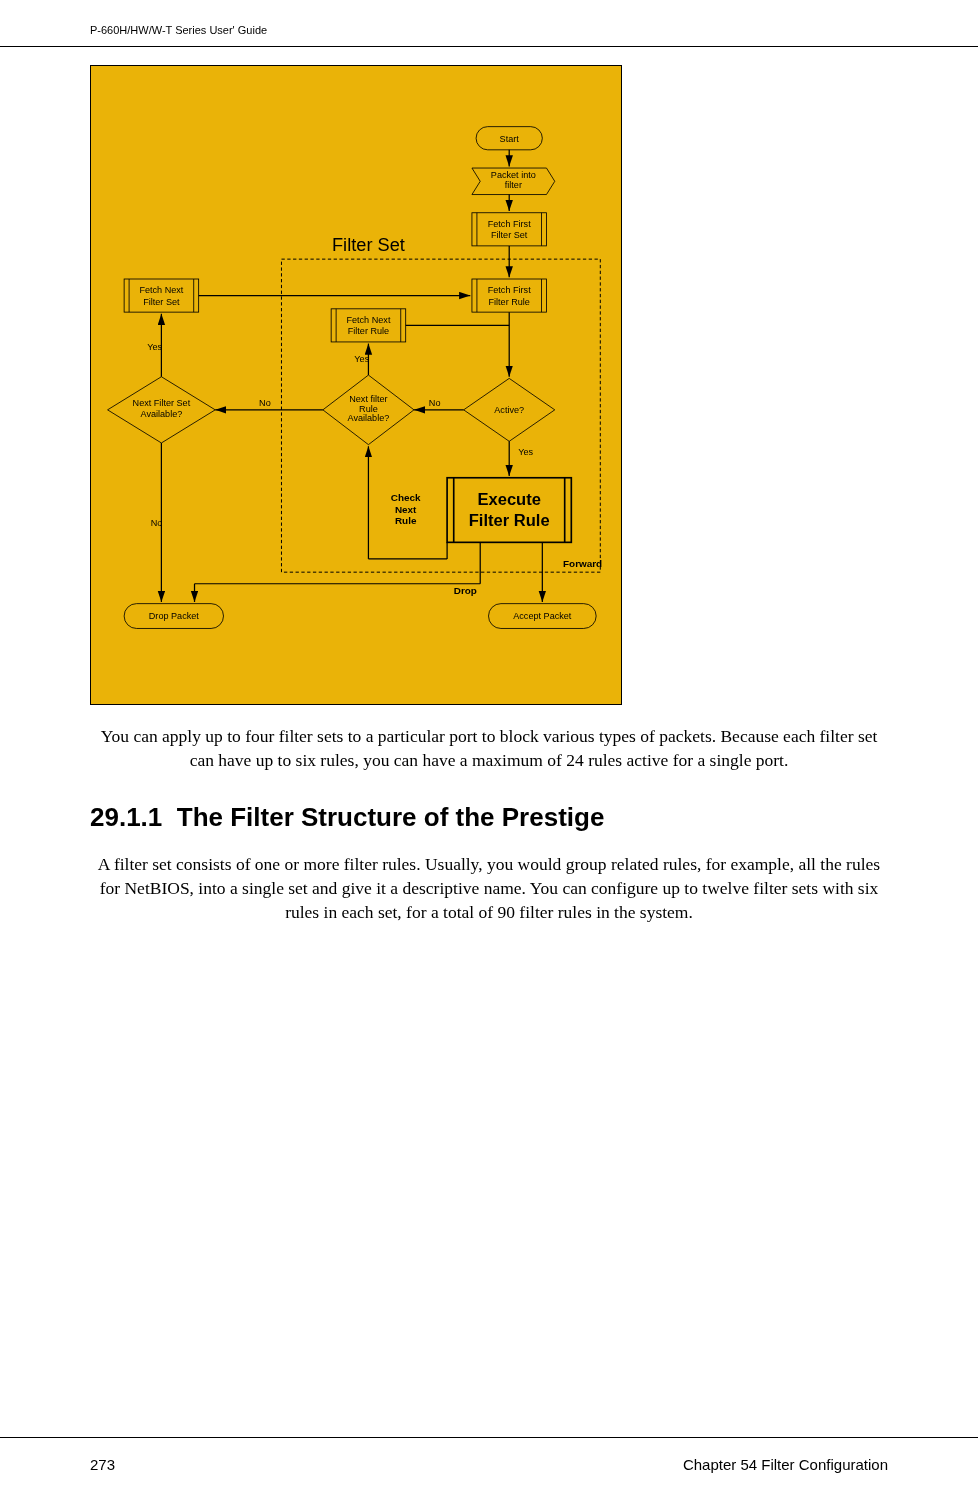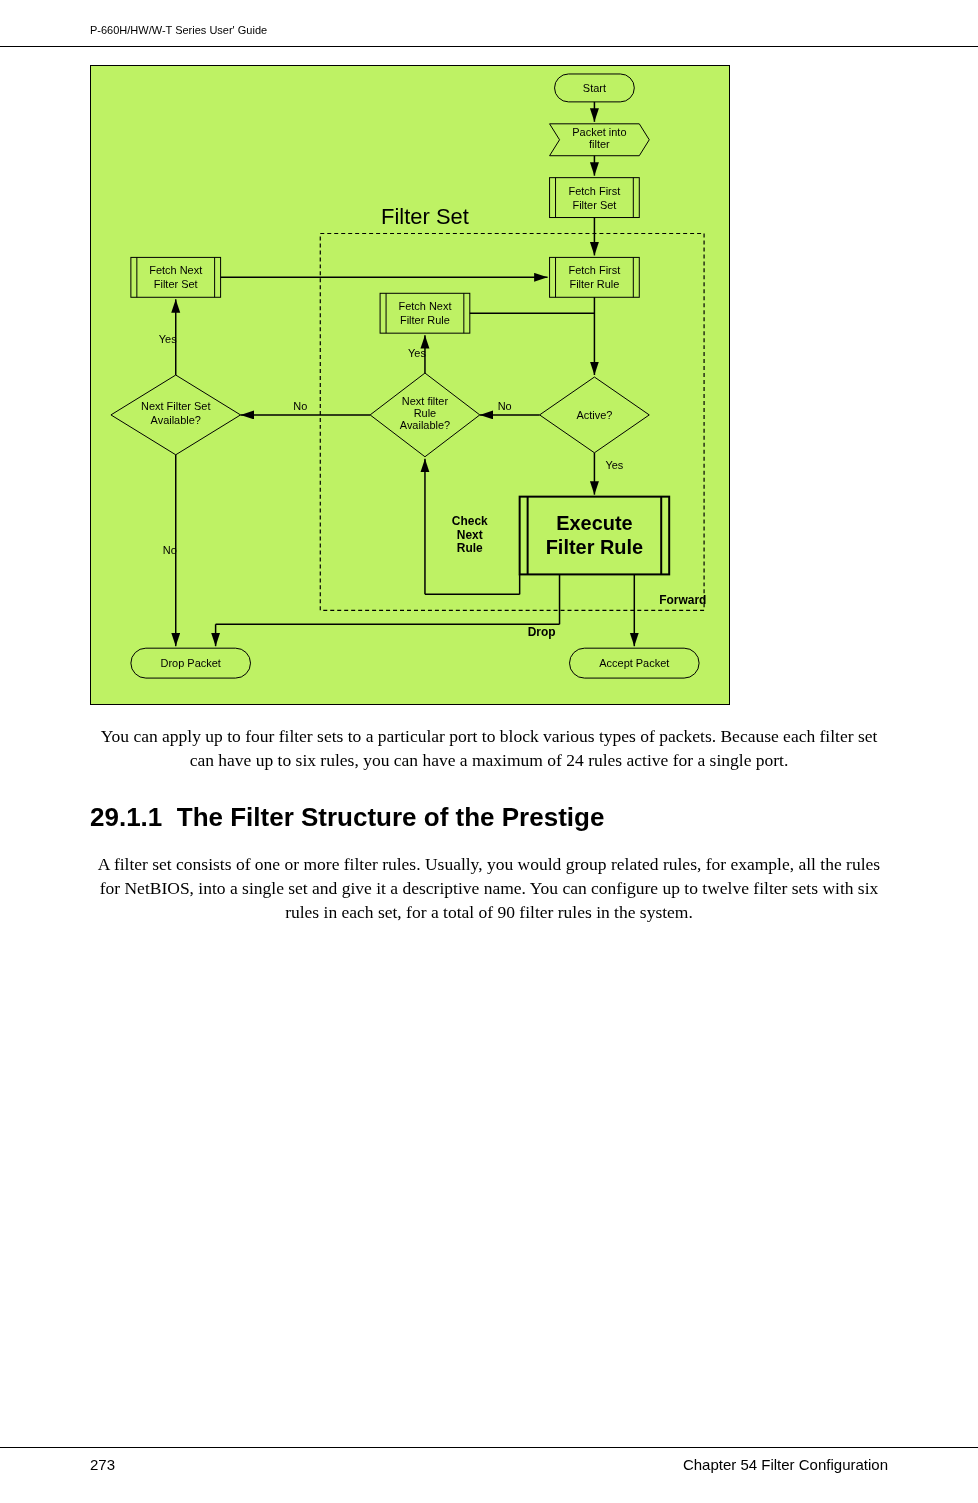--- a/index.html
+++ b/index.html
@@ -32,23 +32,23 @@
     .figure-caption {
       font-family: Arial, Helvetica, sans-serif;
       font-size: 15px;
       margin-bottom: 4px;
     }
     .figure-caption .bold {
       font-weight: bold;
     }
     .diagram-container {
       border: 1.5px solid #000;
-      width: 640px;
+      width: 532px;
       height: 640px;
-      background: #bef264;
+      background: #eab308;
       position: relative;
     }
     .diagram-svg {
       width: 100%;
       height: 100%;
     }
     .body-text {
       font-size: 17.5px;
       line-height: 1.35;
       margin-top: 20px;
@@ -59,21 +59,21 @@
       font-size: 26px;
       font-weight: bold;
       margin-top: 30px;
       margin-bottom: 16px;
     }
     .footer {
       position: absolute;
       bottom: 30px;
       left: 0;
       right: 0;
-      padding: 8px 90px 0 90px;
+      padding: 18px 90px 0 90px;
       border-top: 1.5px solid #000;
       display: flex;
       justify-content: space-between;
       font-family: Arial, Helvetica, sans-serif;
       font-size: 15px;
     }
     .filter-set-label{
       font-family: Arial, sans-serif;
       font-size:22px;
     }

